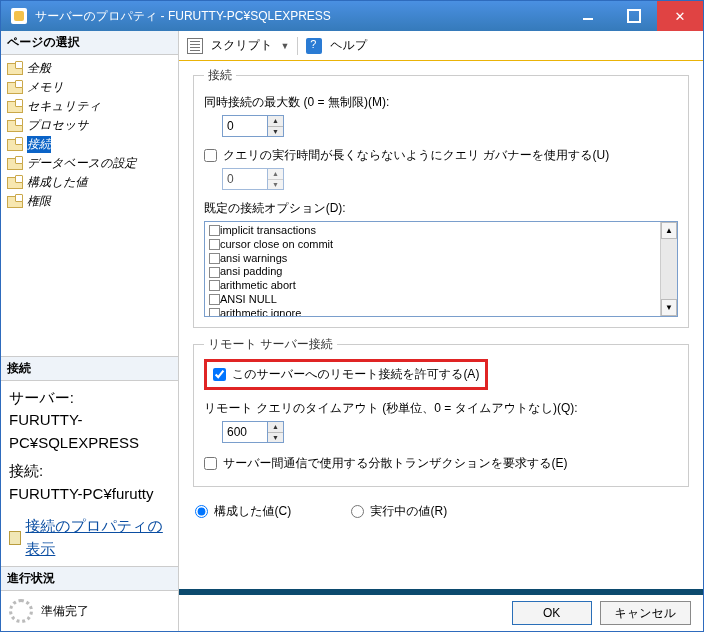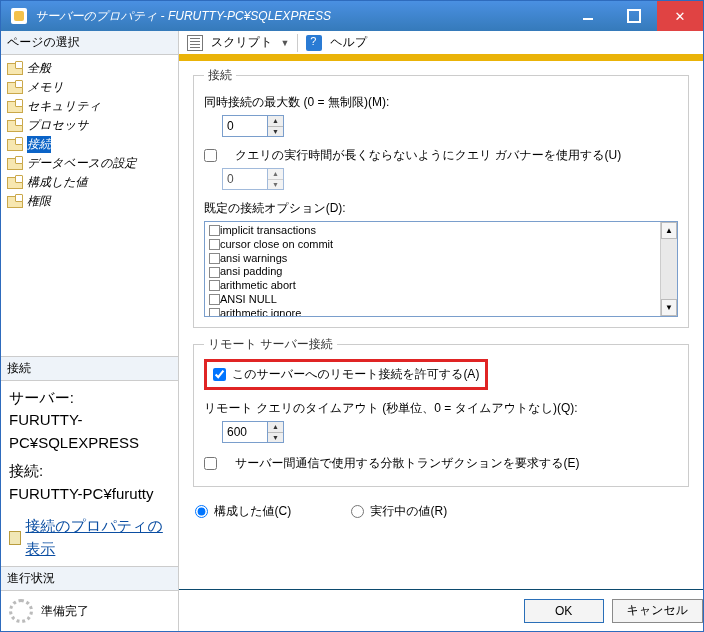--- a/index.html
+++ b/index.html
@@ -1,74 +1,74 @@
 <!DOCTYPE html>
 <html><head>
 <meta charset="utf-8">
 <style>
 * { box-sizing: border-box; margin: 0; padding: 0; font-family: "Meiryo UI", "MS UI Gothic", sans-serif; }
 body { background: #fff; }
 .window { width: 704px; height: 632px; border: 1px solid #2e6bbd; background: #fff; display: flex; flex-direction: column; }
 .titlebar { height: 30px; background: linear-gradient(#4a90e2, #357aba); display: flex; align-items: center; color: #fff; font-size: 12px; padding-left: 10px; }
 .titlebar .title-icon { width: 16px; height: 16px; background: #fff; border-radius: 2px; margin-right: 8px; display:inline-block; position:relative; }
 .titlebar .title-icon::after { content:''; position:absolute; left:3px; top:3px; width:10px; height:10px; background:#f3c14b; border-radius:2px; }
-.title-text { flex: 1; font-style: italic; }
+.title-text { flex: 1; }
 .winbtns { display: flex; height: 100%; }
 .winbtn { width: 46px; height: 100%; display:flex; align-items:center; justify-content:center; font-size:14px; color:#fff; }
 .winbtn.min::before { content:''; width:10px; height:2px; background:#fff; position:relative; top:3px; }
 .winbtn.max::before { content:''; width:10px; height:10px; border:2px solid #fff; }
 .winbtn.close { background:#e04343; }
 .winbtn.close::before { content:'\2715'; color:#fff; font-size:13px; }
 .body { flex:1; display:flex; }
 .sidebar { width: 178px; border-right:1px solid #ccc; background:#fff; display:flex; flex-direction:column; font-size:12px; }
-.section-header { background:#eef3f9; border-top:1px solid #ccc; border-bottom:1px solid #ccc; padding:3px 6px; font-weight:normal; }
+.section-header { background:#eef3f9; border-top:1px solid #ccc; border-bottom:1px solid #ccc; padding:3px 6px; font-weight:bold; }
 .section-header:first-child { border-top:none; }
 .tree { padding:4px 2px;font-style:italic; }
 .tree-item { display:flex; align-items:center; padding:1px 4px; gap:4px; cursor:pointer; }
 .tree-item .pg-icon { width:16px; height:12px; background:#f7e7b0; border:1px solid #caa84a; position:relative; }
 .tree-item .pg-icon::after { content:''; position:absolute; right:-1px; top:-3px; width:6px; height:6px; background:#fff; border:1px solid #caa84a; border-radius:1px; }
 .tree-item.selected span.lbl { background:#0a63c7; color:#fff; }
 .conn-block { padding:6px 8px; font-size:15px; line-height:1.5; }
 .conn-label { }
 .conn-link { color:#0b4ea2; text-decoration:underline; cursor:pointer; display:flex; align-items:center; gap:4px; }
 .db-icon { width:14px; height:14px; background:#f1e7b6; border:1px solid #b99c3d; display:inline-block; }
 .progress-block { padding:8px; display:flex; align-items:center; gap:8px; font-size:12px; }
 .spinner { width:24px; height:24px; border:3px dotted #bbb; border-radius:50%; }
 .main { flex:1; display:flex; flex-direction:column; }
-.toolbar { height:30px; border-bottom:7px solid #eab308; display:flex; align-items:center; gap:8px; padding:0 8px; font-size:12px; }
+.toolbar { height:30px; border-bottom:1px solid #eab308; display:flex; align-items:center; gap:8px; padding:0 8px; font-size:12px; }
 .tb-icon { width:16px; height:16px; display:inline-block; }
 .tb-icon.script { background:#fff; border:1px solid #777; position:relative; }
 .tb-icon.script::after { content:''; position:absolute; left:2px; top:2px; right:2px; bottom:2px; background:repeating-linear-gradient(#777,#777 1px,#fff 1px,#fff 3px); }
 .dd-arrow { font-size:9px; color:#555; }
 .tb-icon.help { background:#2a7bd4; border-radius:2px; position:relative; }
 .tb-icon.help::after { content:'?'; color:#fff; font-size:11px; position:absolute; left:4px; top:0; }
 .tb-sep { width:1px; height:18px; background:#ccc; }
 .content { flex:1; padding:6px 14px 6px 14px; font-size:12px; overflow:hidden; }
 fieldset { border:1px solid #ccc; padding:0 10px 10px 10px; margin-bottom:8px; position:relative; }
 legend.fs-title { padding:0 4px; font-size:12px; color:#333; }
 .field-label { display:block; margin:10px 0 4px 0; }
 .num-spin { display:inline-flex; border:1px solid #7a9ecc; height:22px; margin-left:18px; }
 .num-spin input { width:44px; border:none; padding:2px 4px; font-size:12px; outline:none; }
 .spin-btns { width:16px; display:flex; flex-direction:column; border-left:1px solid #7a9ecc; }
 .spin-btns div { flex:1; display:flex; align-items:center; justify-content:center; font-size:7px; color:#333; background:#eee; border-bottom:1px solid #bbb; }
 .spin-btns div:last-child { border-bottom:none; }
-.chk-row { display:flex; align-items:center; gap:18px; margin:10px 0 4px 0; }
+.chk-row { display:flex; align-items:center; gap:6px; margin:10px 0 4px 0; }
 .chk-row input[type=checkbox] { width:13px; height:13px; }
 .opt-list { border:1px solid #7a9ecc; height:96px; margin-top:4px; display:flex; }
 .opt-scroll { flex:1; overflow:hidden; padding:2px 4px; font-family:"MS Sans Serif",sans-serif; font-size:11px; }
 .opt-row { display:flex; align-items:center; line-height:1.25; }
 .opt-row .sq { width:11px; height:11px; border:1px solid #888; display:inline-block; }
 .scrollbar { width:17px; background:#e9e9e9; border-left:1px solid #ccc; display:flex; flex-direction:column; }
 .scrollbar .arr { height:17px; background:#f5f5f5; border:1px solid #bbb; display:flex; align-items:center; justify-content:center; font-size:8px; }
 .scrollbar .track { flex:1; }
 fieldset.remote { }
 .highlight { border:3px solid #e02424; padding:4px 6px; display:inline-flex; align-items:center; gap:6px; }
 .radio-row { display:flex; gap:60px; align-items:center; margin-top:16px; padding-left:2px; }
 .radio-row label { display:flex; align-items:center; gap:6px; }
-.button-bar { height:42px; border-top:1px solid #0c4a6e; display:flex; justify-content:flex-end; align-items:center; gap:8px; }
+.button-bar { height:42px; border-top:6px solid #0c4a6e; display:flex; justify-content:flex-end; align-items:center; gap:8px; padding-right:12px; }
 .btn { min-width:80px; height:24px; border:1px solid #8a8a8a; background:#f4f4f4; font-size:12px; padding:2px 14px; cursor:pointer; }
 .btn.default { border:1px solid #2a6fb8; }
 </style>
 </head>
 <body>
 
 <div class="window">
 
   <div class="titlebar">
     <span class="title-icon"></span>

